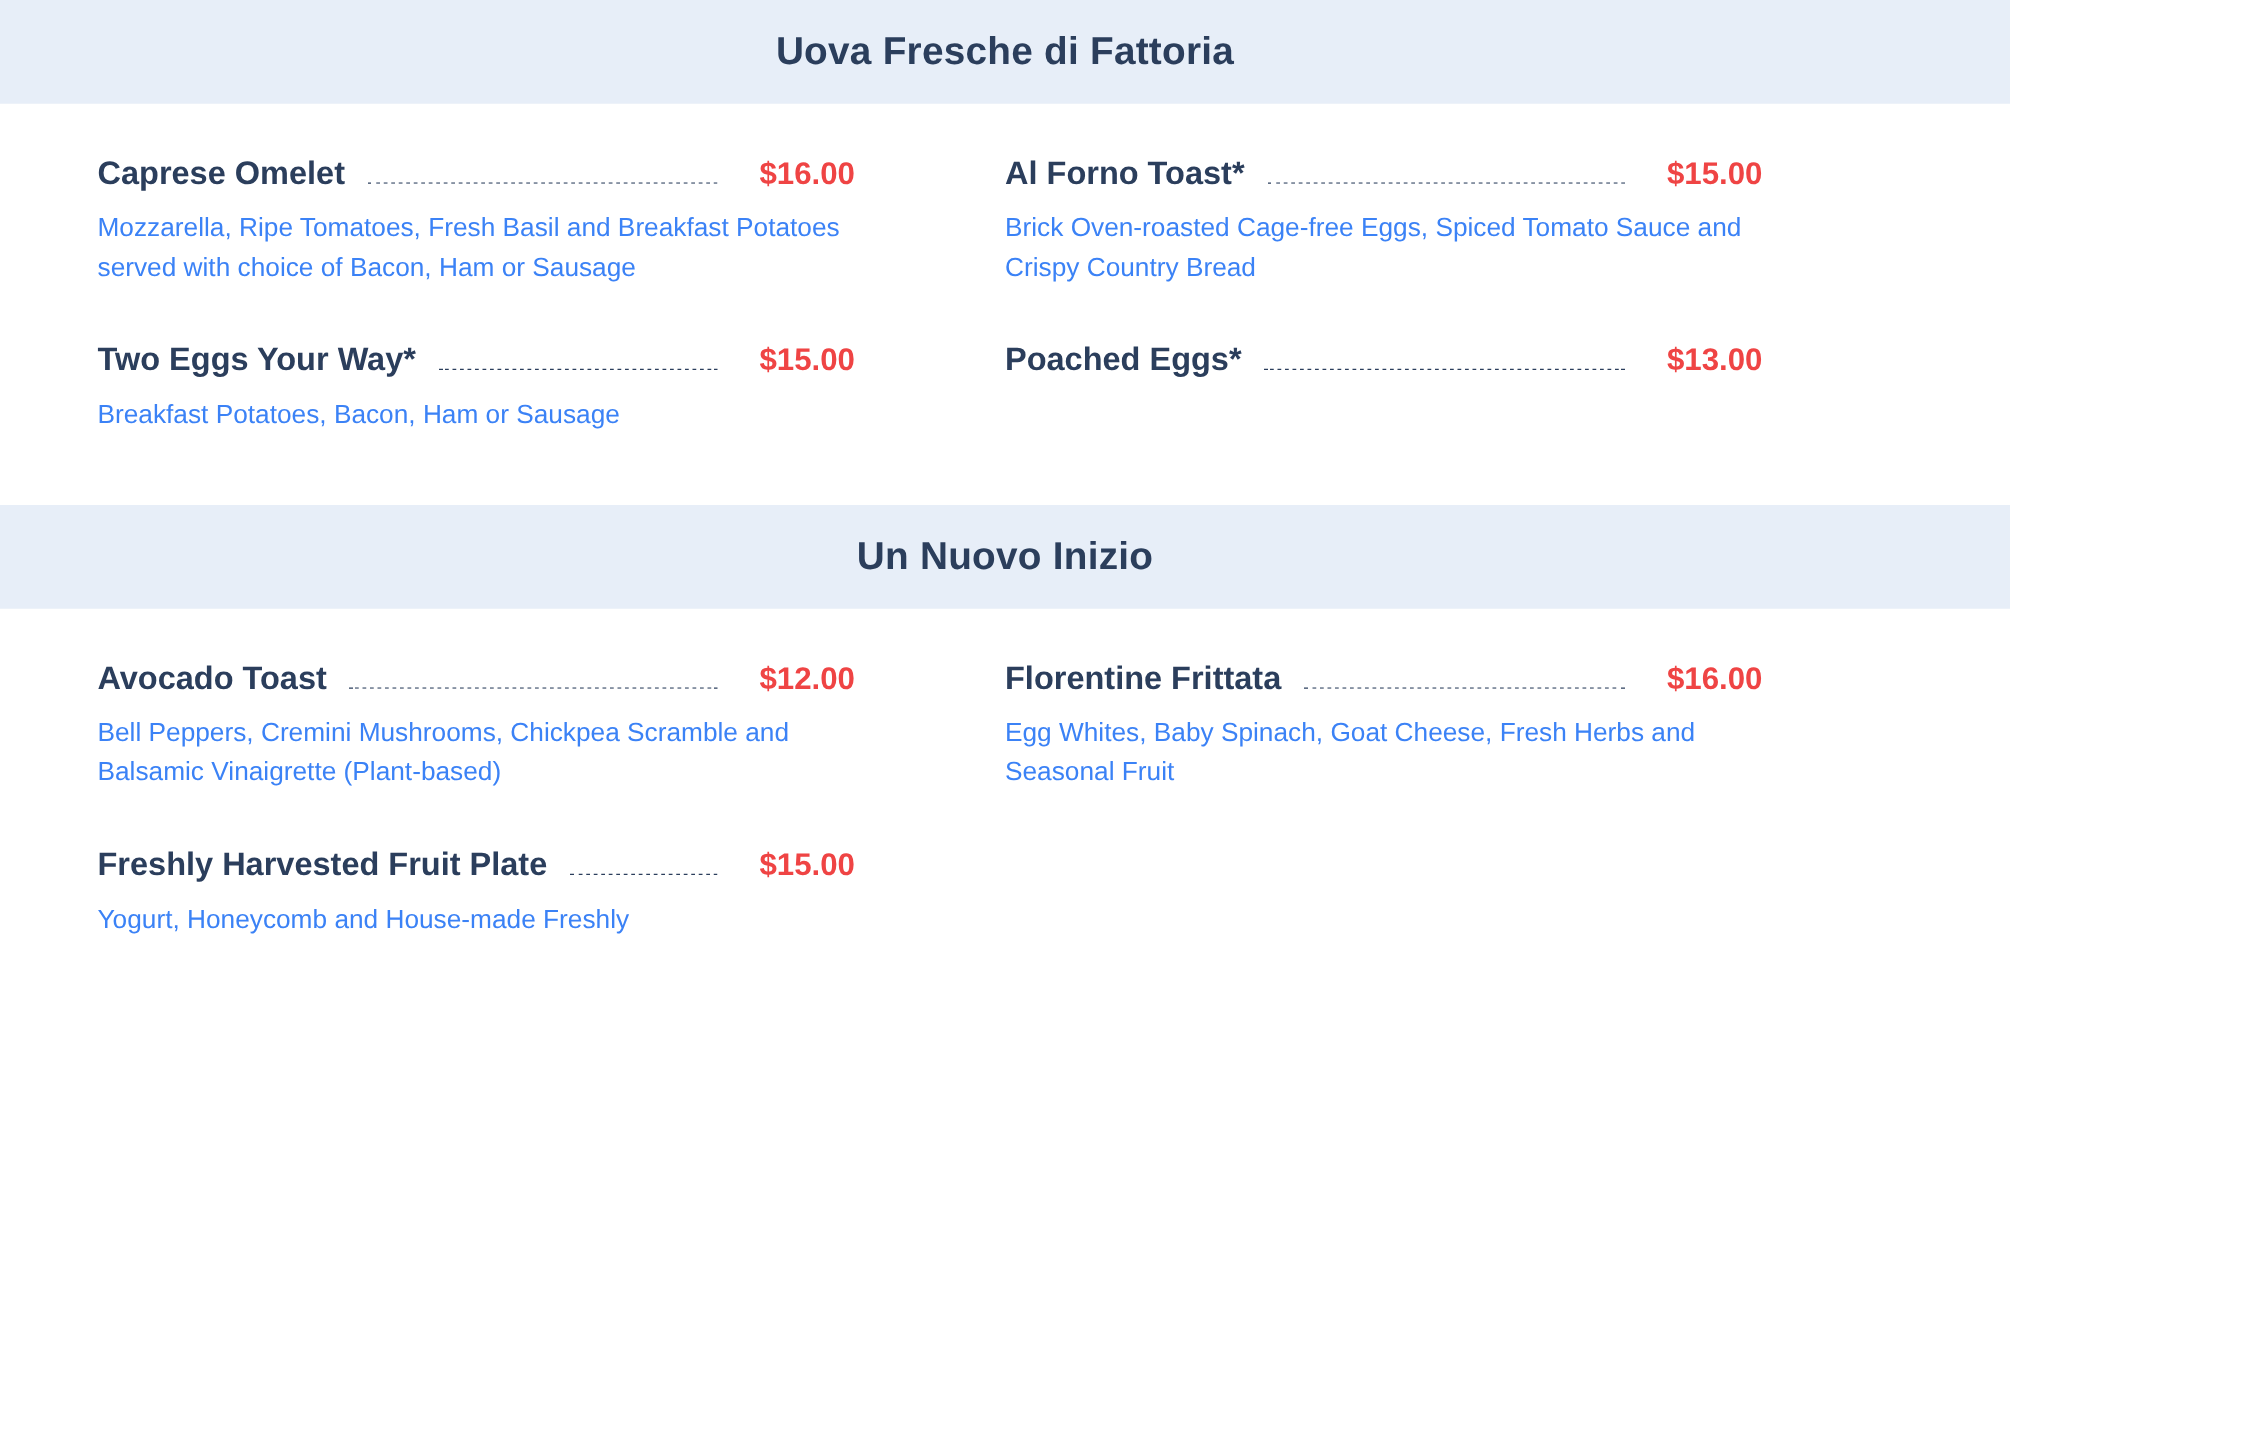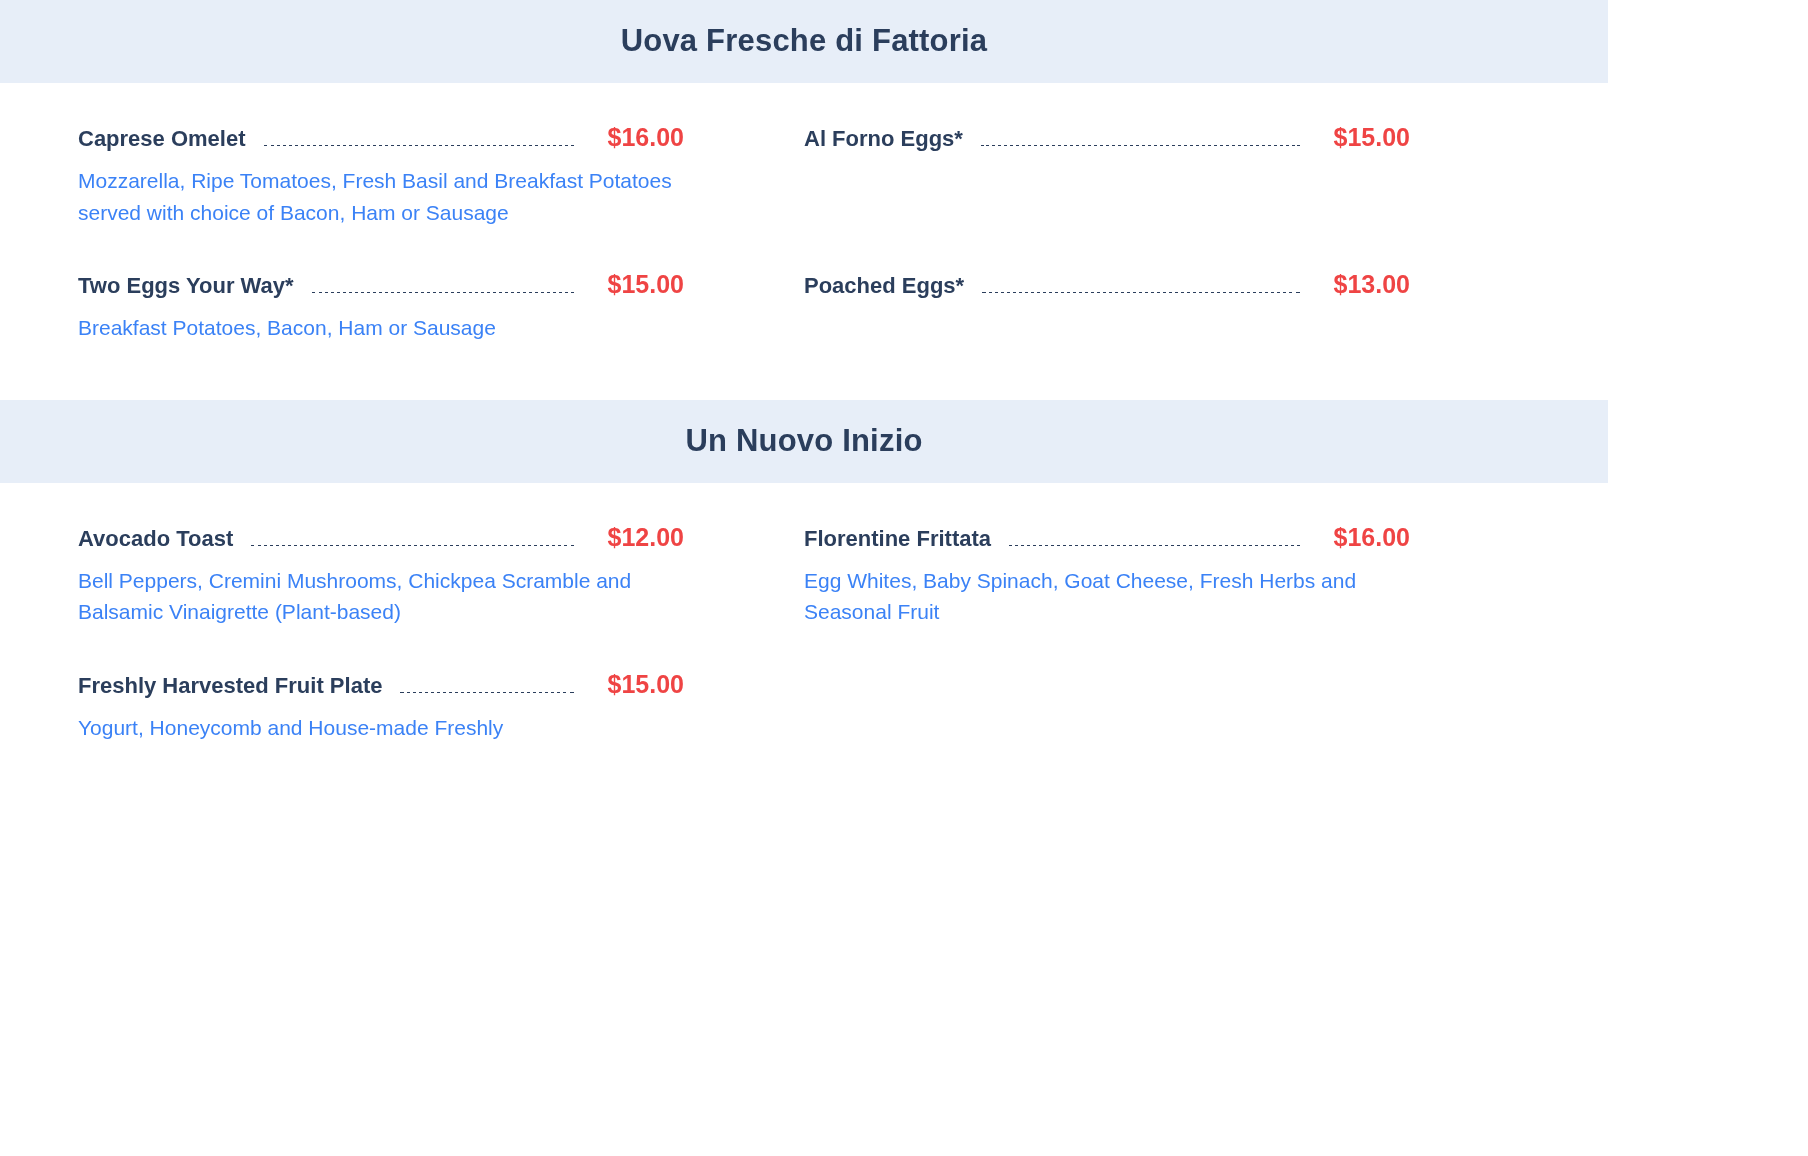--- a/index.html
+++ b/index.html
@@ -47,21 +47,21 @@
   .item.spacer-bottom-last {
     margin-bottom: 0;
   }
   .item-line {
     display: flex;
     align-items: baseline;
     white-space: nowrap;
     overflow: hidden;
   }
   .item-name {
-    font-size: 22px;
+    font-size: 26px;
     font-weight: bold;
     color: #2b3e5c;
     flex: 0 0 auto;
   }
   .leader {
     flex: 1 1 auto;
     margin: 0 14px 0 18px;
     position: relative;
     height: 1px;
     overflow: hidden;
@@ -114,24 +114,25 @@
           <div class="item-line">
             <span class="item-name">Caprese Omelet</span>
             <span class="leader"></span>
             <span class="item-price">$16.00</span>
           </div>
           <div class="item-desc">Mozzarella, Ripe Tomatoes, Fresh Basil and Breakfast Potatoes served with choice of Bacon, Ham or Sausage</div>
         </div>
 
         <div class="item">
           <div class="item-line">
-            <span class="item-name">Al Forno Eggs*</span>
+            <span class="item-name">Al Forno Toast*</span>
             <span class="leader"></span>
             <span class="item-price">$15.00</span>
           </div>
+          <div class="item-desc">Brick Oven-roasted Cage-free Eggs, Spiced Tomato Sauce and Crispy Country Bread</div>
         </div>
 
         <div class="item spacer-bottom-last">
           <div class="item-line">
             <span class="item-name">Two Eggs Your Way*</span>
             <span class="leader"></span>
             <span class="item-price">$15.00</span>
           </div>
           <div class="item-desc">Breakfast Potatoes, Bacon, Ham or Sausage</div>
         </div>

